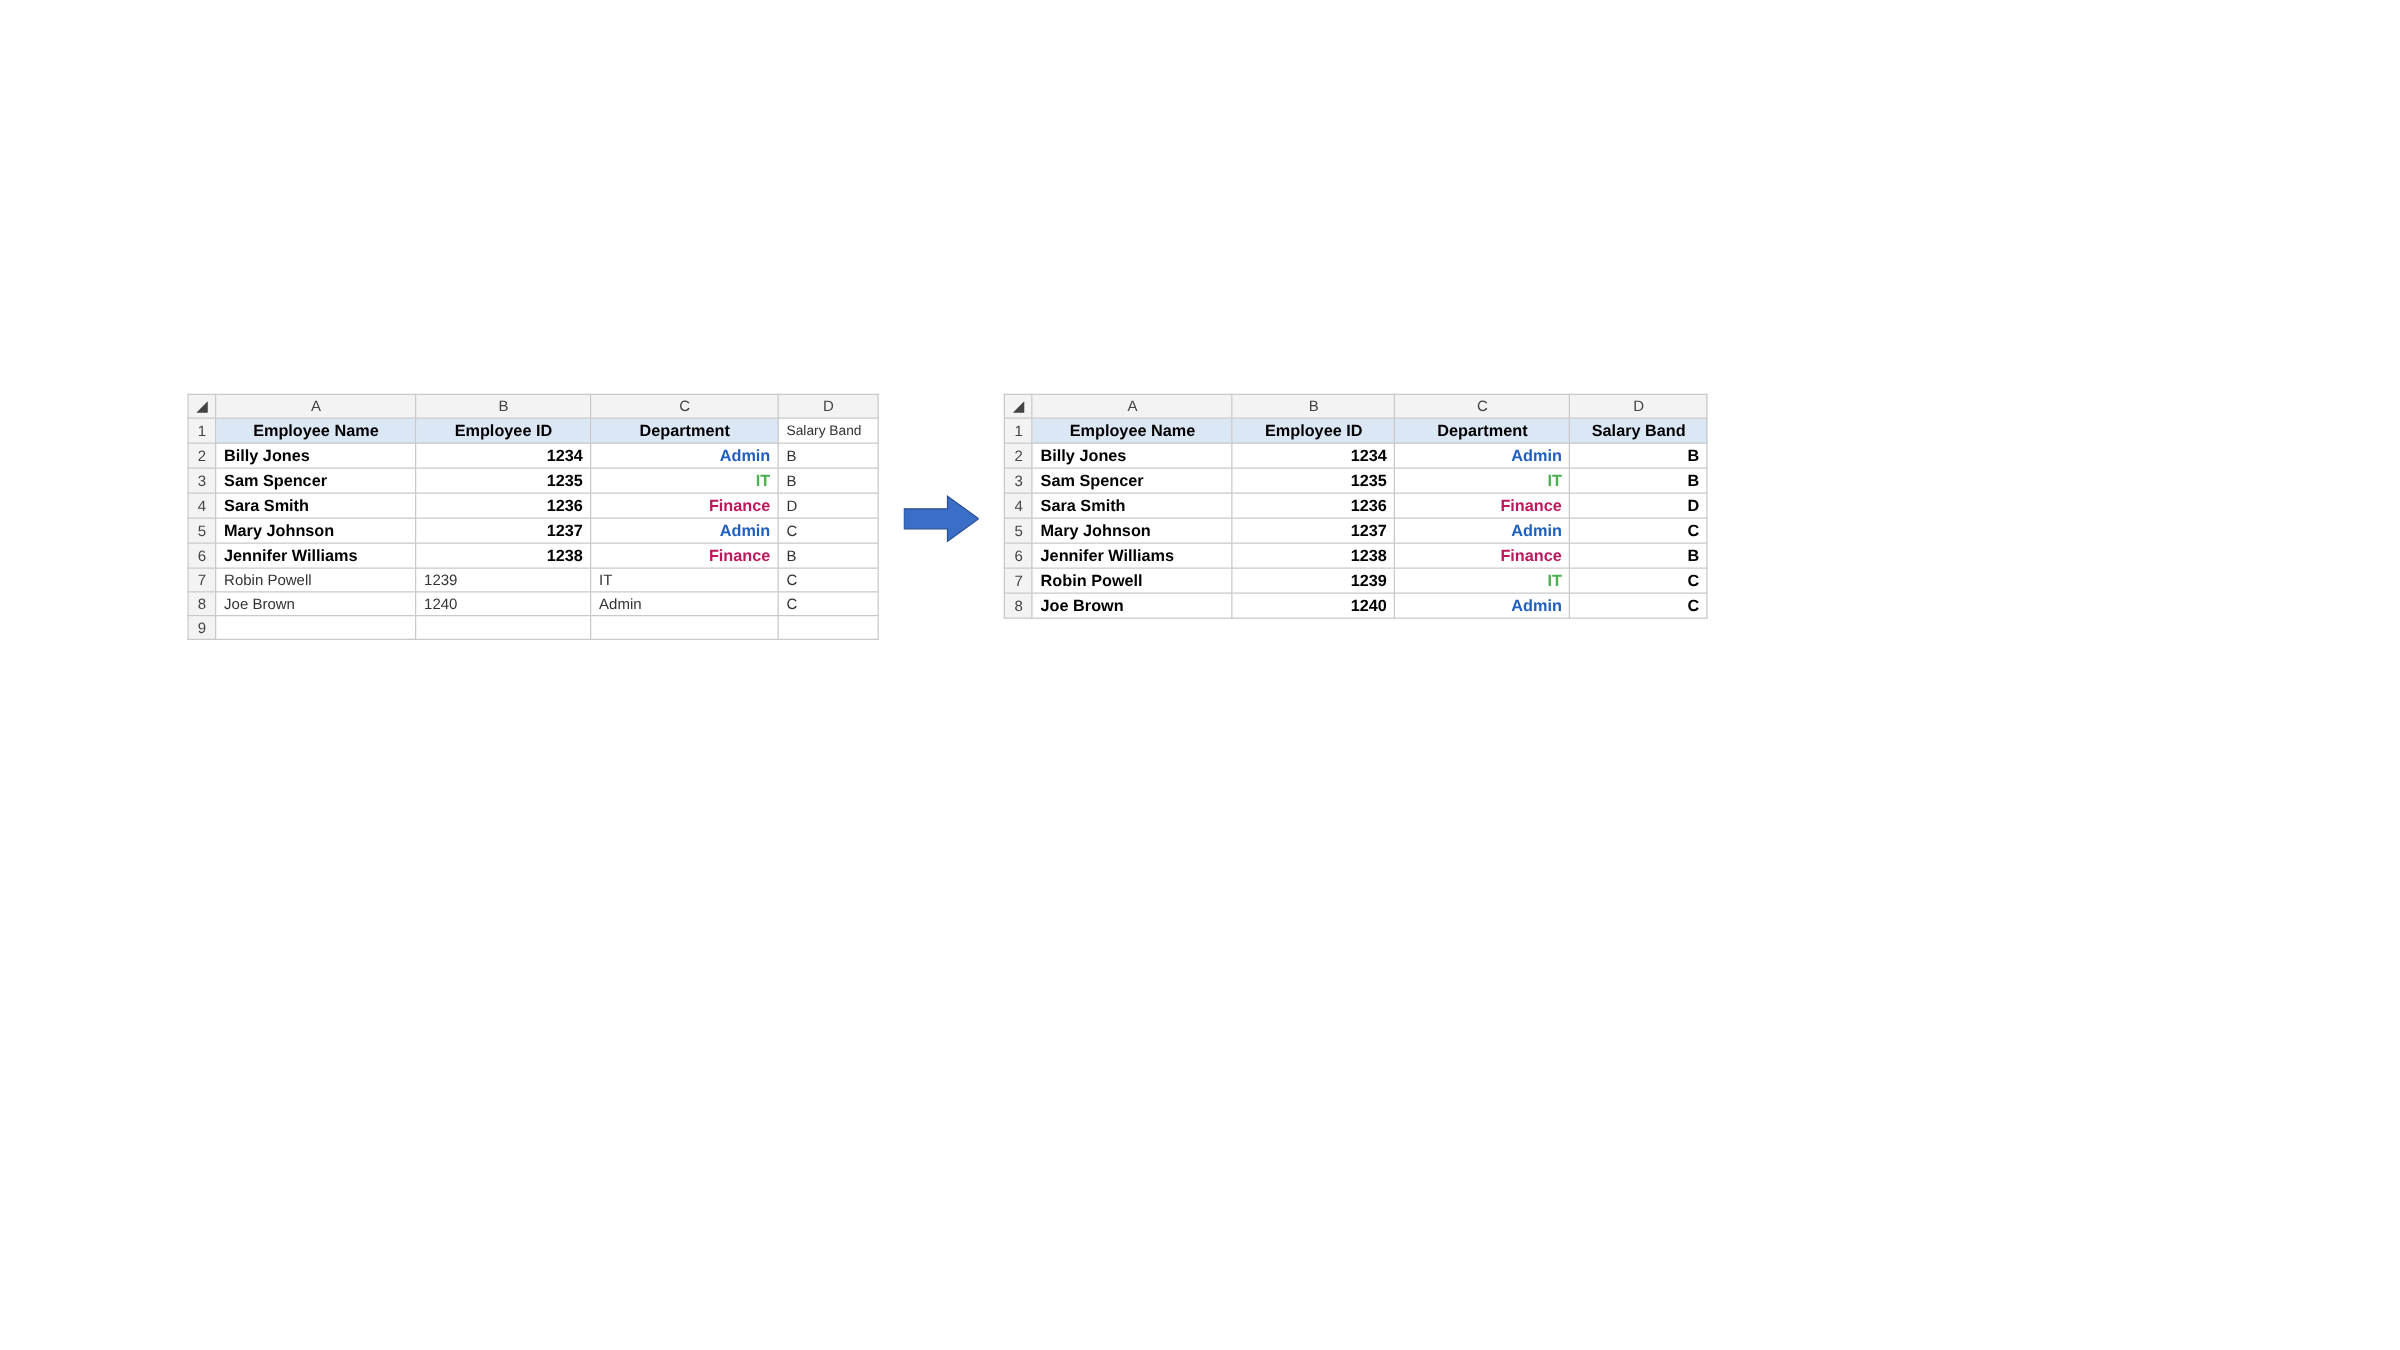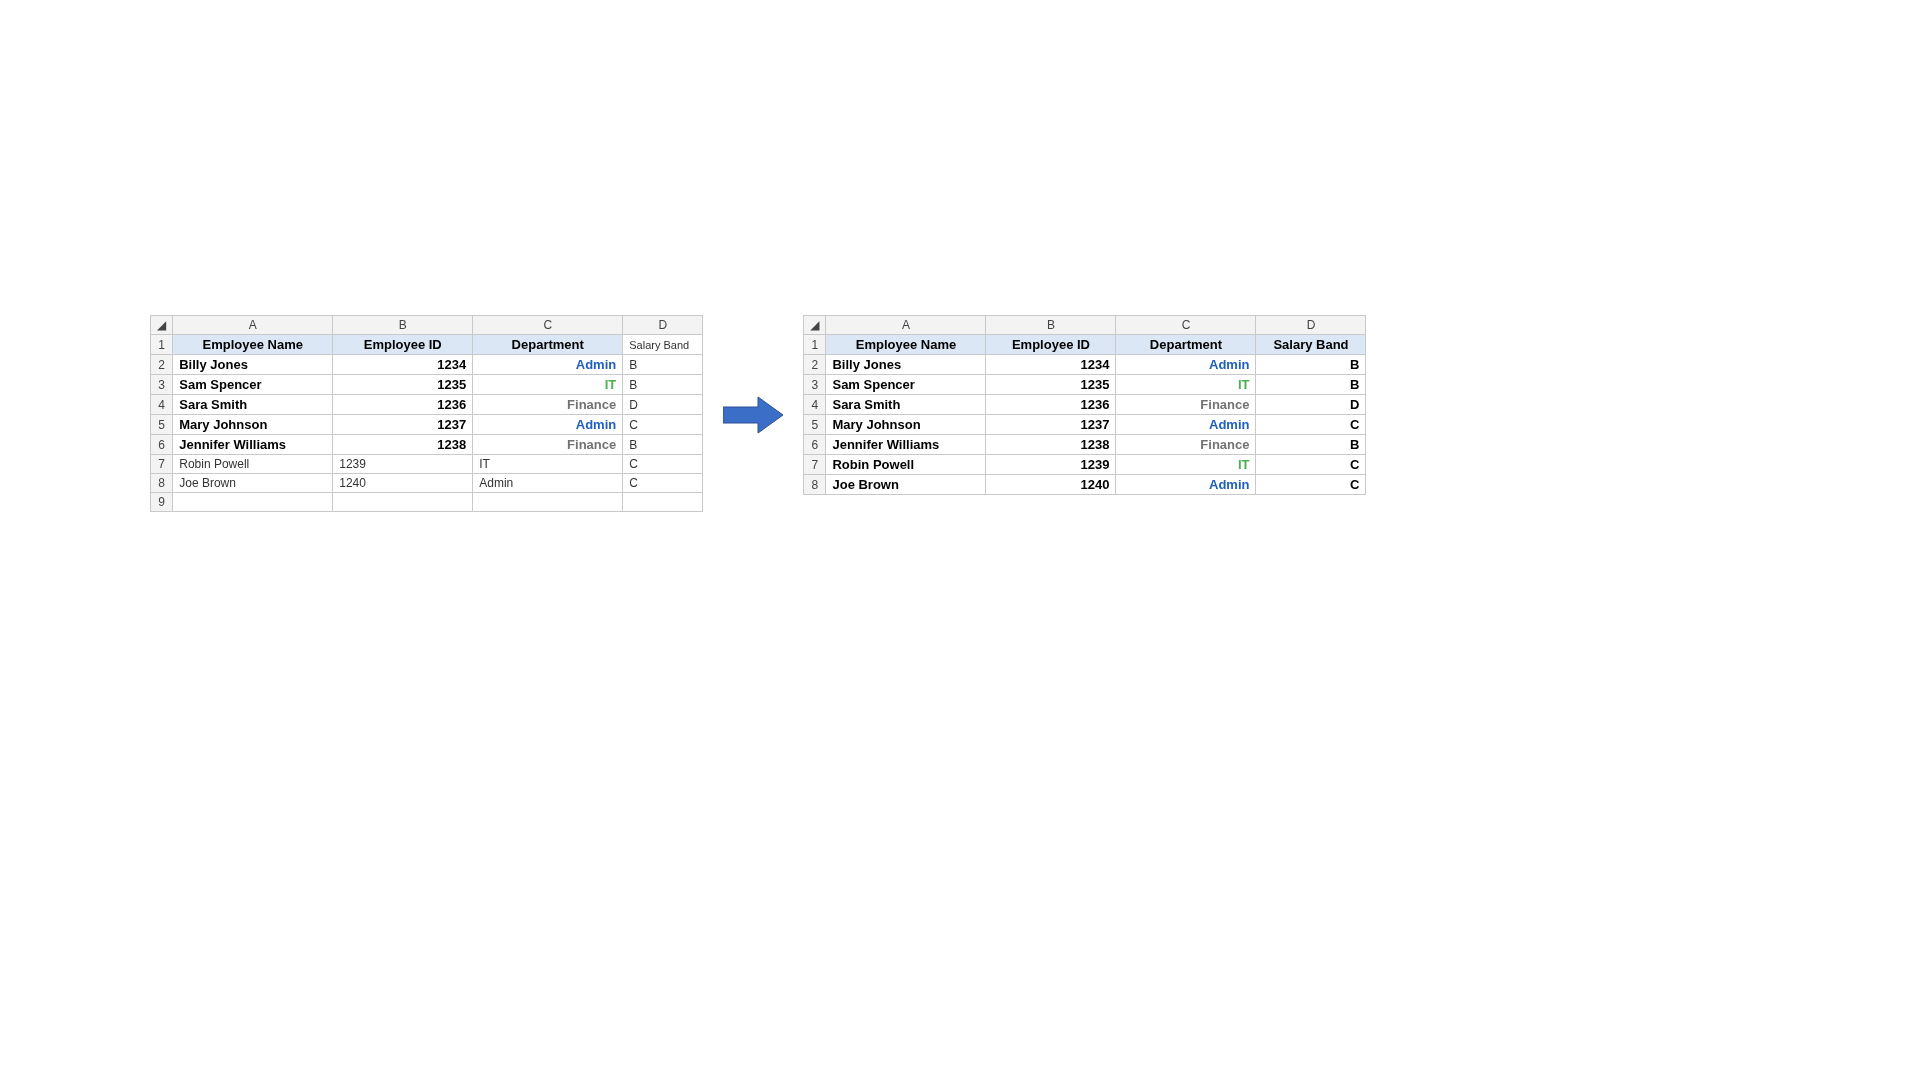--- a/index.html
+++ b/index.html
@@ -56,21 +56,21 @@
   .fmt-ctr { text-align: right; }
   
   .plain {
     font-weight: normal;
     color: #333;
     font-size: 12px;
   }
   
   .dep-admin   { color: #1f5fbf; font-weight: bold; }
   .dep-it      { color: #4caf50; font-weight: bold; }
-  .dep-finance { color: #737373; font-weight: bold; }
+  .dep-finance { color: #be185d; font-weight: bold; }
 
   
   .t1-A { width: 160px; }
   .t1-B { width: 140px; }
   .t1-C { width: 150px; }
   .t1-D { width: 80px; }
 
   
   .t2-A { width: 160px; }
   .t2-B { width: 130px; }

